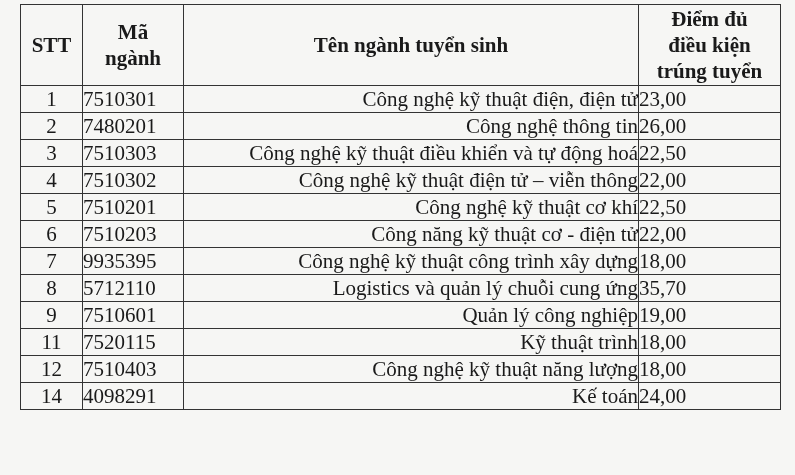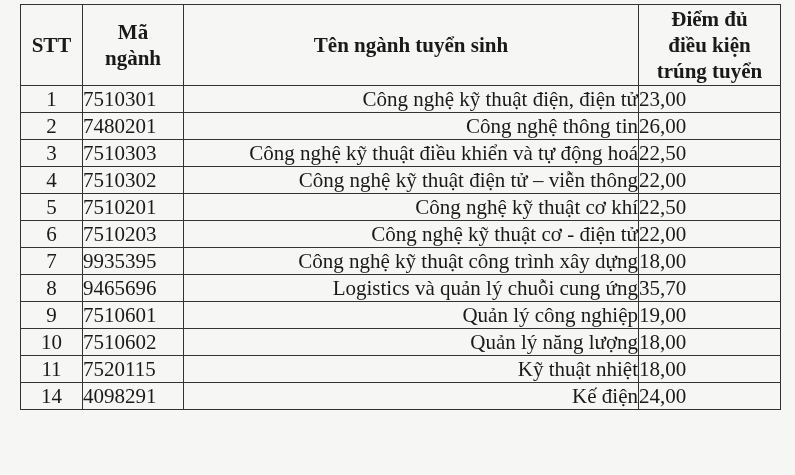--- a/index.html
+++ b/index.html
@@ -92,53 +92,53 @@
       </tr>
       <tr>
         <td class="c-stt">5</td>
         <td class="c-code">7510201</td>
         <td class="c-name">Công nghệ kỹ thuật cơ khí</td>
         <td class="c-score">22,50</td>
       </tr>
       <tr>
         <td class="c-stt">6</td>
         <td class="c-code">7510203</td>
-        <td class="c-name">Công nghệ kỹ thuật cơ - điện tử</td>
+        <td class="c-name">Công năng kỹ thuật cơ - điện tử</td>
         <td class="c-score">22,00</td>
       </tr>
       <tr>
         <td class="c-stt">7</td>
         <td class="c-code">9935395</td>
         <td class="c-name">Công nghệ kỹ thuật công trình xây dựng</td>
         <td class="c-score">18,00</td>
       </tr>
       <tr>
         <td class="c-stt">8</td>
-        <td class="c-code">9465696</td>
+        <td class="c-code">5712110</td>
         <td class="c-name">Logistics và quản lý chuỗi cung ứng</td>
         <td class="c-score">35,70</td>
       </tr>
       <tr>
         <td class="c-stt">9</td>
         <td class="c-code">7510601</td>
         <td class="c-name">Quản lý công nghiệp</td>
         <td class="c-score">19,00</td>
       </tr>
       <tr>
-        <td class="c-stt">10</td>
-        <td class="c-code">7510602</td>
-        <td class="c-name">Quản lý năng lượng</td>
+        <td class="c-stt">11</td>
+        <td class="c-code">7520115</td>
+        <td class="c-name">Kỹ thuật trình</td>
         <td class="c-score">18,00</td>
       </tr>
       <tr>
-        <td class="c-stt">11</td>
-        <td class="c-code">7520115</td>
-        <td class="c-name">Kỹ thuật nhiệt</td>
+        <td class="c-stt">12</td>
+        <td class="c-code">7510403</td>
+        <td class="c-name">Công nghệ kỹ thuật năng lượng</td>
         <td class="c-score">18,00</td>
       </tr>
       <tr>
         <td class="c-stt">14</td>
         <td class="c-code">4098291</td>
-        <td class="c-name">Kế điện</td>
+        <td class="c-name">Kế toán</td>
         <td class="c-score">24,00</td>
       </tr>
     </tbody>
 </table>
 
 </body></html>

